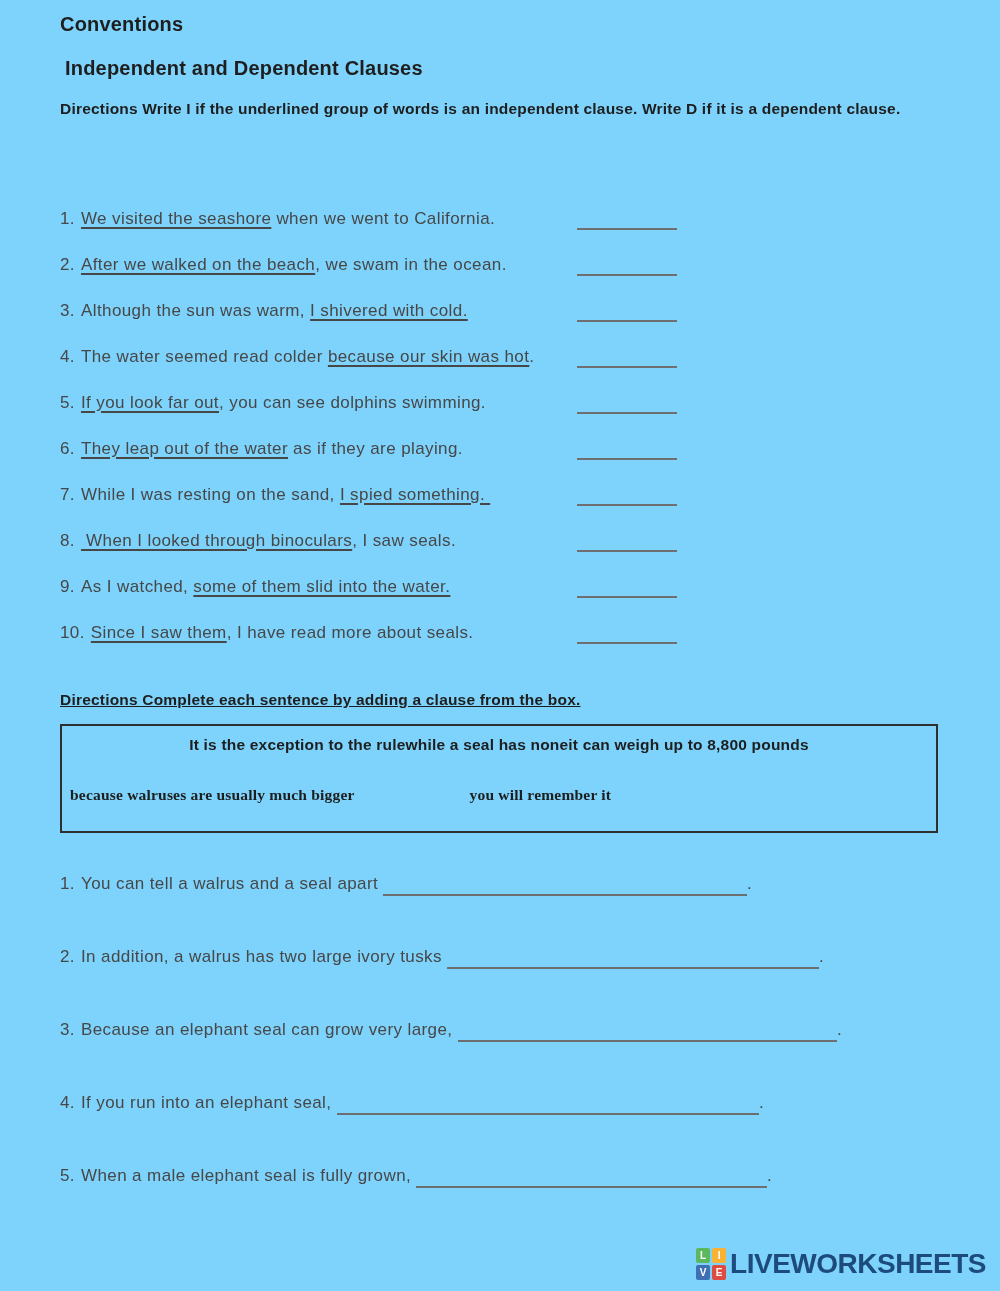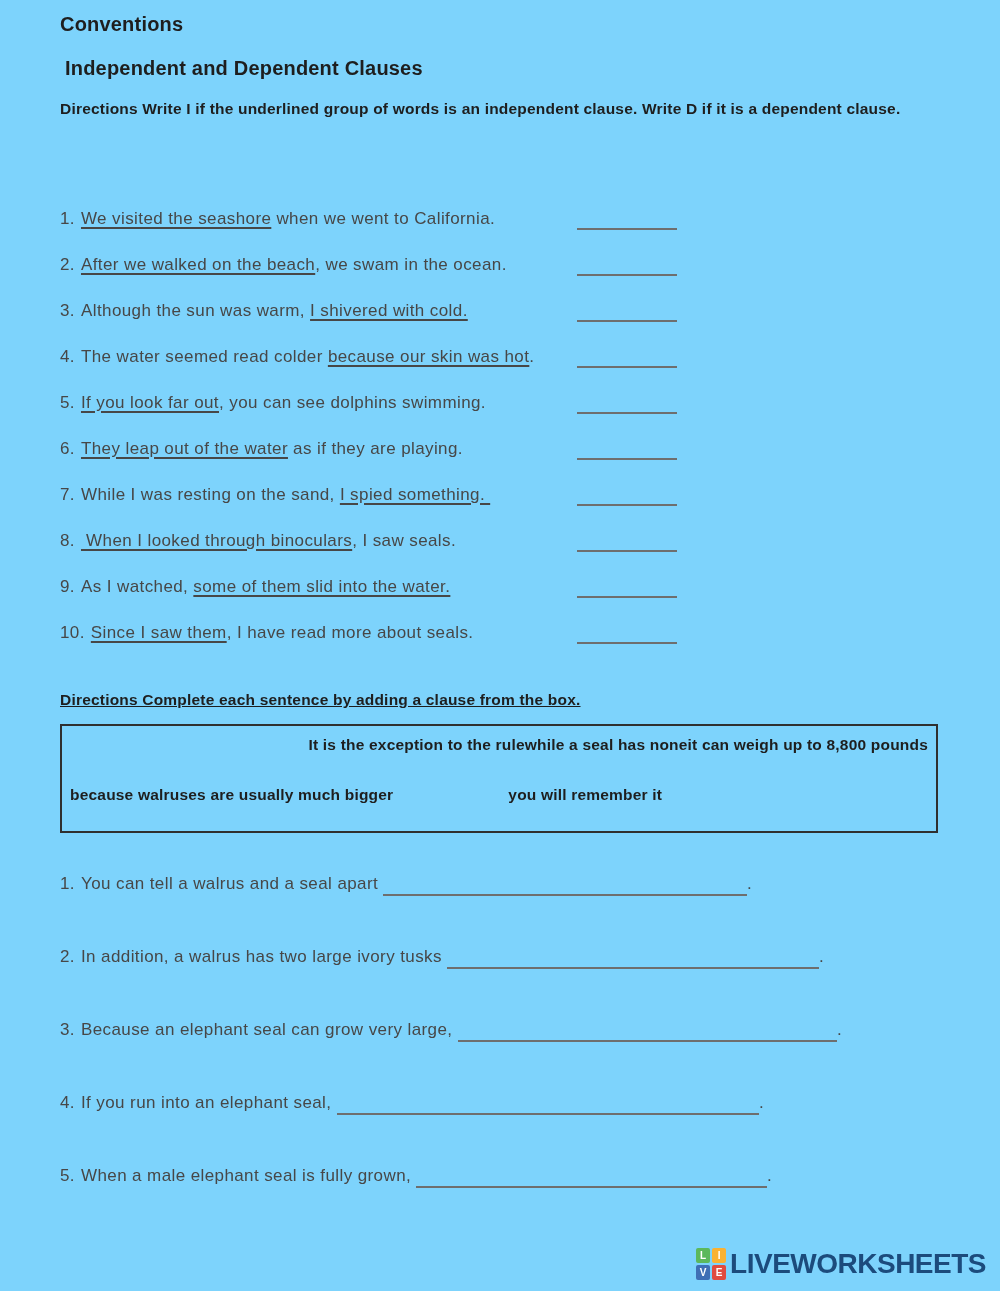--- a/index.html
+++ b/index.html
@@ -20,22 +20,22 @@
   .seg   { white-space:pre; }
   .seg-u { white-space:pre; text-decoration:underline; text-decoration-thickness:1.5px; text-underline-offset:3px; }
   .ex1-blank { position:absolute; left:517px; top:0; width:100px; height:20px; border-bottom:2px solid #6e6e6e; }
 
   
   .word-box {
     position:absolute; left:60px; top:724px; width:878px; height:109px;
     border:2px solid #2f2f2f; box-sizing:border-box; padding:10px 8px;
     font-size:15.5px; font-weight:bold; color:#1e1e1e; letter-spacing:.2px;
   }
-  .wb-row1 { display:flex; justify-content:flex-end; }
-  .wb-row2 { display:flex; margin-top:32px; }
+  .wb-row1 { display:flex; justify-content:center; }
+  .wb-row2 { display:flex; margin-top:32px;font-family:Liberation Serif, serif; }
   .wb-row2 span:nth-child(2) { margin-left:115px; }
 
   
   .ex2-list { position:absolute; left:60px; top:872px; }
   .ex2-row  { display:flex; align-items:flex-end; height:24px; margin-bottom:49px; font-size:17px; letter-spacing:.4px; color:#474747; white-space:pre; line-height:24px; }
   .ex2-row .num { margin-right:6px; }
   .ex2-blank { flex:1; height:18px; border-bottom:2px solid #6e6e6e; }
   .ex2-row:nth-child(1) { width:692px; }
   .ex2-row:nth-child(2) { width:764px; }
   .ex2-row:nth-child(3) { width:782px; }

